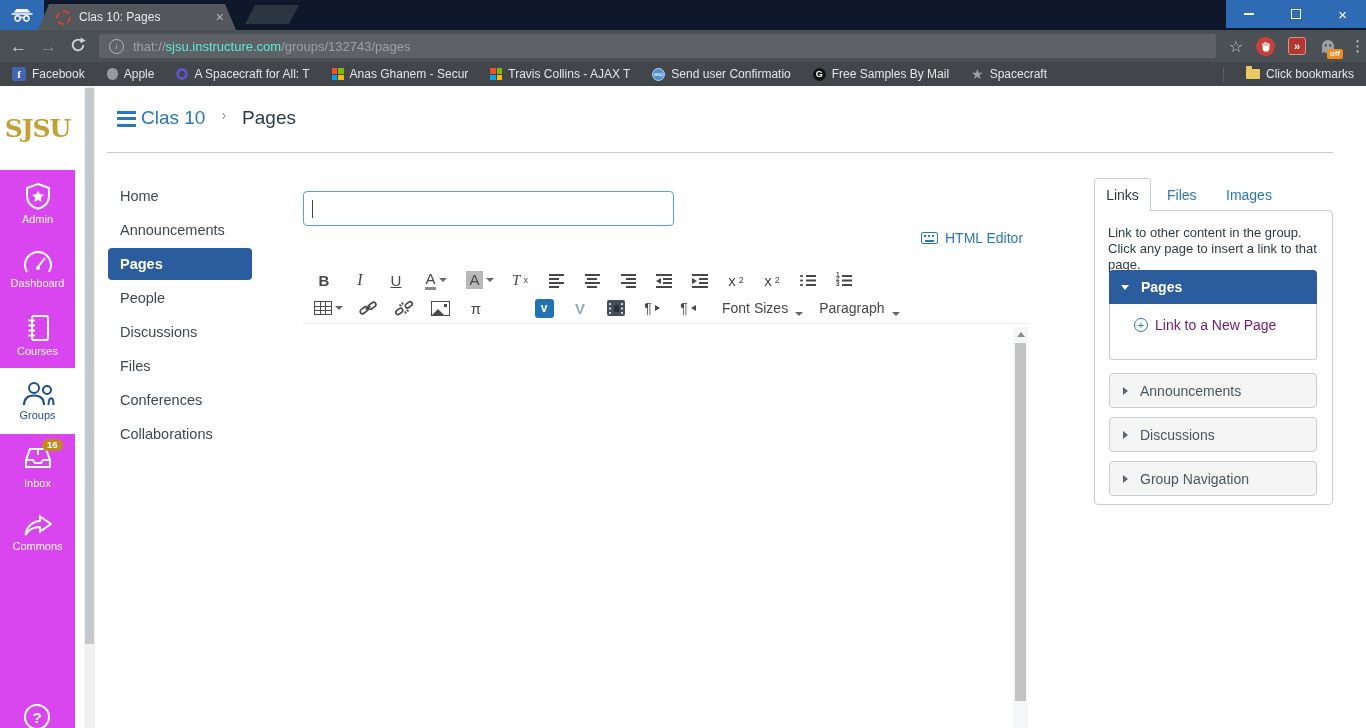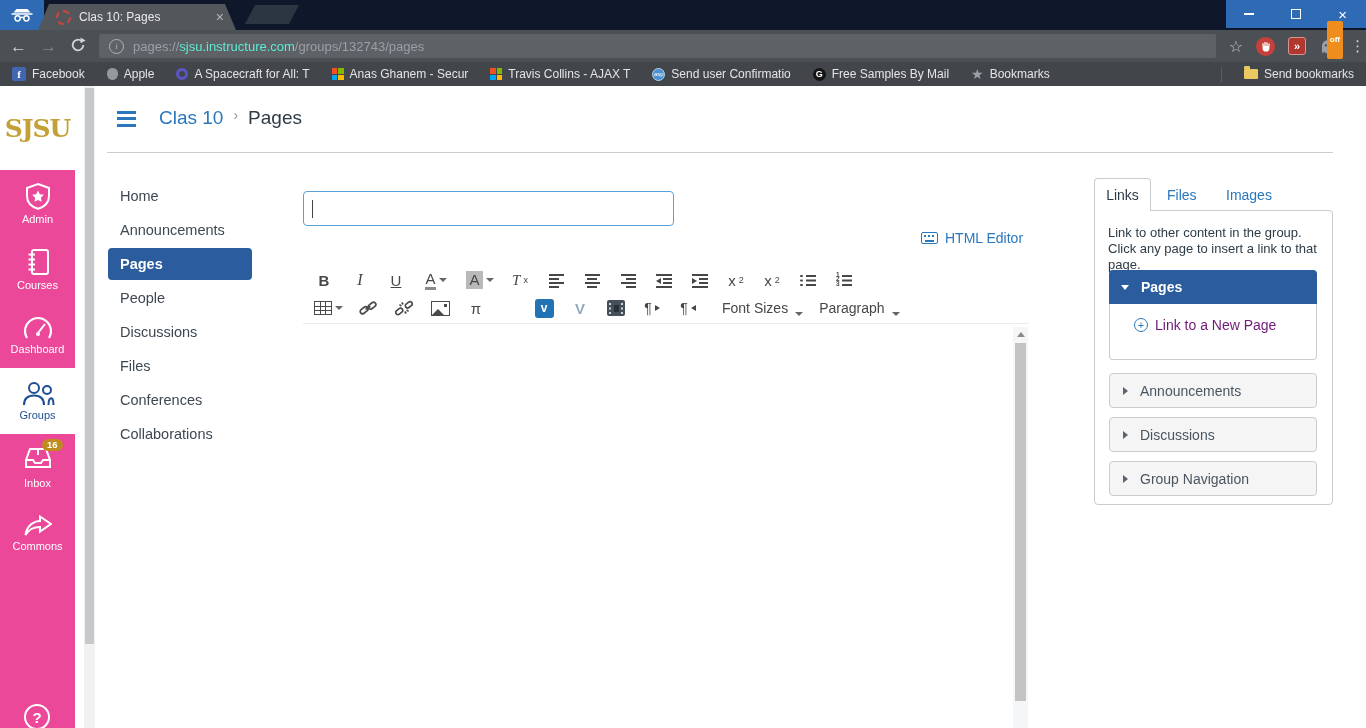--- a/index.html
+++ b/index.html
@@ -28,21 +28,21 @@
   .navbtn.dim{color:#7f868c}
   #urlbar{flex:1;height:24px;background:#5e6266;border-radius:2px;display:flex;align-items:center;padding:0 10px;gap:9px;min-width:0}
   .info-ic{width:13px;height:13px;border:1.5px solid #b2b5b8;border-radius:50%;color:#b2b5b8;font-size:9px;display:flex;align-items:center;justify-content:center;flex:none;font-family:"Liberation Serif",serif;font-style:italic}
   #url-text{font-size:13px;white-space:nowrap;overflow:hidden}
   .url-dim{color:#9aa0a6}.url-host{color:#5eead4}
   .ext{flex:none;display:flex;align-items:center;justify-content:center}
   .star-ic{color:#c6c8ca;font-size:16px}
   .hand-ic{width:19px;height:19px;border-radius:50%;background:#c6413b;display:flex;align-items:center;justify-content:center}
   .ff-ic{width:18px;height:18px;border-radius:3px;background:#b23730;border:1.5px solid #d8958f;color:#fff;font-weight:bold;font-size:11px;display:flex;align-items:center;justify-content:center;box-sizing:border-box}
   .ghost-wrap{position:relative;width:18px;height:18px}
-  .ghost-badge{position:absolute;right:-6px;bottom:-4px;background:#ef8d1e;color:#fff;font-size:8px;font-weight:bold;padding:15px 3px;border-radius:2px;line-height:1}
+  .ghost-badge{position:absolute;right:-6px;bottom:-4px;background:#ef8d1e;color:#fff;font-size:8px;font-weight:bold;padding:1px 3px;border-radius:2px;line-height:1}
   .dots-ic{color:#d0d2d4;font-size:15px;letter-spacing:0;line-height:4px;width:6px;text-align:center}
 
   
   #bmbar{position:absolute;left:0;top:62px;width:1366px;height:24px;background:#42464b;display:flex;align-items:center;box-sizing:border-box;padding:0 12px;gap:22px;color:#e3e4e6;font-size:12px}
   .bm{display:flex;align-items:center;gap:6px;white-space:nowrap}
   .ic-fb{width:14px;height:14px;border-radius:2px;background:#4267b2;color:#fff;font-family:"Liberation Serif",serif;font-weight:bold;font-size:11px;display:flex;align-items:center;justify-content:center}
   .ic-apple{width:11px;height:12px;background:#94999d;border-radius:45% 45% 48% 48%}
   .ic-ring{width:12px;height:12px;border-radius:50%;border:3px solid #5c55c5;box-sizing:border-box}
   .ic-win{width:12px;height:12px;display:grid;grid-template-columns:1fr 1fr;grid-template-rows:1fr 1fr;gap:1px}
   .ic-win i{display:block}
@@ -52,36 +52,36 @@
   .ic-asp::before{content:"asp"}
   .ic-g{width:13px;height:13px;border-radius:50%;background:#141414;color:#fff;font-size:9px;font-weight:bold;display:flex;align-items:center;justify-content:center}
   .ic-g::before{content:"G"}
   .ic-star-bm{color:#9aa0a5;font-size:14px;line-height:1}
   .bm-spacer{flex:1}
   .bm-divider{width:1px;height:15px;background:#5a5e63}
   .ic-folder{width:14px;height:10px;background:#e9c961;border-radius:1px;position:relative}
   .ic-folder::before{content:"";position:absolute;left:0;top:-3px;width:6px;height:3px;background:#e9c961;border-radius:1px 1px 0 0}
 
   
-  #gnav{position:absolute;left:0;top:86px;width:75px;height:642px;background:#ec4899}
+  #gnav{position:absolute;left:0;top:86px;width:75px;height:642px;background:#d946ef}
   #gnav-logo{height:84px;background:#fff;display:flex;align-items:center;justify-content:center;
      font-family:"DejaVu Serif",serif;font-weight:bold;font-size:25px;color:#c3a136;letter-spacing:-1px}
   .gitem{height:66px;display:flex;flex-direction:column;align-items:center;justify-content:center;gap:4px;color:#fff}
   .gitem .glbl{font-size:11px;line-height:1}
   .gitem.active{background:#fff;color:#1e4e93}
   .badge-wrap{position:relative}
   .nav-badge{position:absolute;right:-11px;top:-7px;background:#c08b1e;color:#fff;font-size:9.5px;font-weight:bold;padding:1.5px 5px;border-radius:8px;line-height:1}
   #gnav-help{position:absolute;left:24px;top:618px;width:26px;height:26px;border:2px solid #fff;border-radius:50%;color:#fff;font-size:15px;font-weight:bold;display:flex;align-items:center;justify-content:center;box-sizing:border-box}
   #gnav-scroll{position:absolute;left:84px;top:86px;width:11px;height:642px;background:#f1f1f1}
   #gnav-thumb{position:absolute;left:1px;top:2px;width:9px;height:556px;background:#c6c9cc}
 
   
   #hamburger{position:absolute;left:117px;top:111px;width:19px;height:16px;
      background:repeating-linear-gradient(to bottom,#2a77bd 0 3px,transparent 3px 6.5px)}
-  #crumbs{position:absolute;left:159px;top:107px;font-size:19px;display:flex;align-items:flex-start;gap:10px}
+  #crumbs{position:absolute;left:141px;top:107px;font-size:19px;display:flex;align-items:flex-start;gap:16px}
   .crumb-link{color:#2a77bd}
   .crumb-sep{color:#8a959e;font-size:14px}
   .crumb-cur{color:#2d3b45}
   #crumb-line{position:absolute;left:107px;top:152px;width:1226px;height:1px;background:#c7cdd1}
 
   
   #course-nav{position:absolute;left:108px;top:180px;width:144px}
   .cn-item{padding:8px 12px;margin-bottom:2px;font-size:14.5px;color:#3d4852;border-radius:4px}
   .cn-item.active{background:#2b5c9d;color:#fff;font-weight:bold}
 
@@ -194,21 +194,21 @@
   <span class="navbtn">←</span>
   <span class="navbtn dim">→</span>
   <span class="navbtn">
     <svg width="16" height="16" viewBox="0 0 16 16">
       <path d="M13.3 8 A5.3 5.3 0 1 1 11.5 4" fill="none" stroke="#d2d4d6" stroke-width="1.8"></path>
       <polygon points="10.6,0.6 10.6,6.2 15.6,3.4" fill="#d2d4d6"></polygon>
     </svg>
   </span>
   <div id="urlbar">
     <span class="info-ic">i</span>
-    <span id="url-text"><span class="url-dim">pages://</span><span class="url-host">sjsu.instructure.com</span><span class="url-dim">/groups/132743/pages</span></span>
+    <span id="url-text"><span class="url-dim">that://</span><span class="url-host">sjsu.instructure.com</span><span class="url-dim">/groups/132743/pages</span></span>
   </div>
   <span class="ext star-ic">☆</span>
   <span class="ext hand-ic">
     <svg width="10" height="11" viewBox="0 0 10 11">
       <path d="M2 5 V2.2 M4 5 V1 M6 5 V1.4 M8 5 V2.4" stroke="#fff" stroke-width="1.3" fill="none"></path>
       <path d="M1.6 5 h6.8 v2.2 a3.4 3.4 0 0 1 -6.8 0 z" fill="#fff"></path>
     </svg>
   </span>
   <span class="ext ff-ic">»</span>
   <span class="ext ghost-wrap">
@@ -256,64 +256,64 @@
   <span class="bm">
       <span class="ic-asp"></span>
       <span>Send user Confirmatio</span>
     </span>
   <span class="bm">
       <span class="ic-g"></span>
       <span>Free Samples By Mail</span>
     </span>
   <span class="bm">
       <span class="ic-star-bm">★</span>
-      <span>Bookmarks</span>
+      <span>Spacecraft</span>
     </span>
   <span class="bm-spacer"></span>
   <span class="bm-divider"></span>
   <span class="bm">
       <span class="ic-folder"></span>
-      <span>Send bookmarks</span>
+      <span>Click bookmarks</span>
     </span>
 </div>
 
 <div id="gnav">
   <div id="gnav-logo">SJSU</div>
 
 
   <div class="gitem">
     <svg width="26" height="28" viewBox="0 0 26 28">
       <path d="M13 2 L24 6 V14 C24 21 19 25 13 26.8 C7 25 2 21 2 14 V6 Z" fill="none" stroke="#fff" stroke-width="2"></path>
       <path d="M13 8.5 l1.8 3.7 4.1 .6 -3 2.9 .7 4.1 -3.6-1.9 -3.6 1.9 .7-4.1 -3-2.9 4.1-.6 z" fill="#fff"></path>
     </svg>
     <span class="glbl">Admin</span>
+  </div>
+
+  <div class="gitem">
+    <svg width="30" height="25" viewBox="0 0 30 25">
+      <path d="M4 23 A 13 13 0 1 1 26 23" fill="none" stroke="#fff" stroke-width="2"></path>
+      <line x1="15" y1="18" x2="22" y2="9" stroke="#fff" stroke-width="2"></line>
+      <circle cx="15" cy="19" r="2" fill="#fff"></circle>
+    </svg>
+    <span class="glbl">Dashboard</span>
   </div>
 
   <div class="gitem">
     <svg width="24" height="28" viewBox="0 0 24 28">
       <rect x="6" y="2" width="16" height="24" rx="2" fill="none" stroke="#fff" stroke-width="2"></rect>
       <g stroke="#fff" stroke-width="2">
         <line x1="2.5" y1="6.5" x2="9" y2="6.5"></line>
           <line x1="2.5" y1="11.5" x2="9" y2="11.5"></line>
         <line x1="2.5" y1="16.5" x2="9" y2="16.5"></line>
           <line x1="2.5" y1="21.5" x2="9" y2="21.5"></line>
       </g>
     </svg>
     <span class="glbl">Courses</span>
   </div>
 
-  <div class="gitem">
-    <svg width="30" height="25" viewBox="0 0 30 25">
-      <path d="M4 23 A 13 13 0 1 1 26 23" fill="none" stroke="#fff" stroke-width="2"></path>
-      <line x1="15" y1="18" x2="22" y2="9" stroke="#fff" stroke-width="2"></line>
-      <circle cx="15" cy="19" r="2" fill="#fff"></circle>
-    </svg>
-    <span class="glbl">Dashboard</span>
-  </div>
-
   <div class="gitem active">
     <svg width="34" height="25" viewBox="0 0 34 25">
       <g fill="none" stroke="currentColor" stroke-width="2">
         <circle cx="13" cy="7" r="5"></circle>
         <path d="M3 24 C3 16.5 8 14.5 13 14.5 C18 14.5 23 16.5 23 24"></path>
         <circle cx="26" cy="9" r="4"></circle>
         <path d="M27.5 24 C27.5 18.5 29 16.5 31 17.5 C32 18.5 32.5 20.5 32.5 24"></path>
       </g>
     </svg>
     <span class="glbl">Groups</span>

